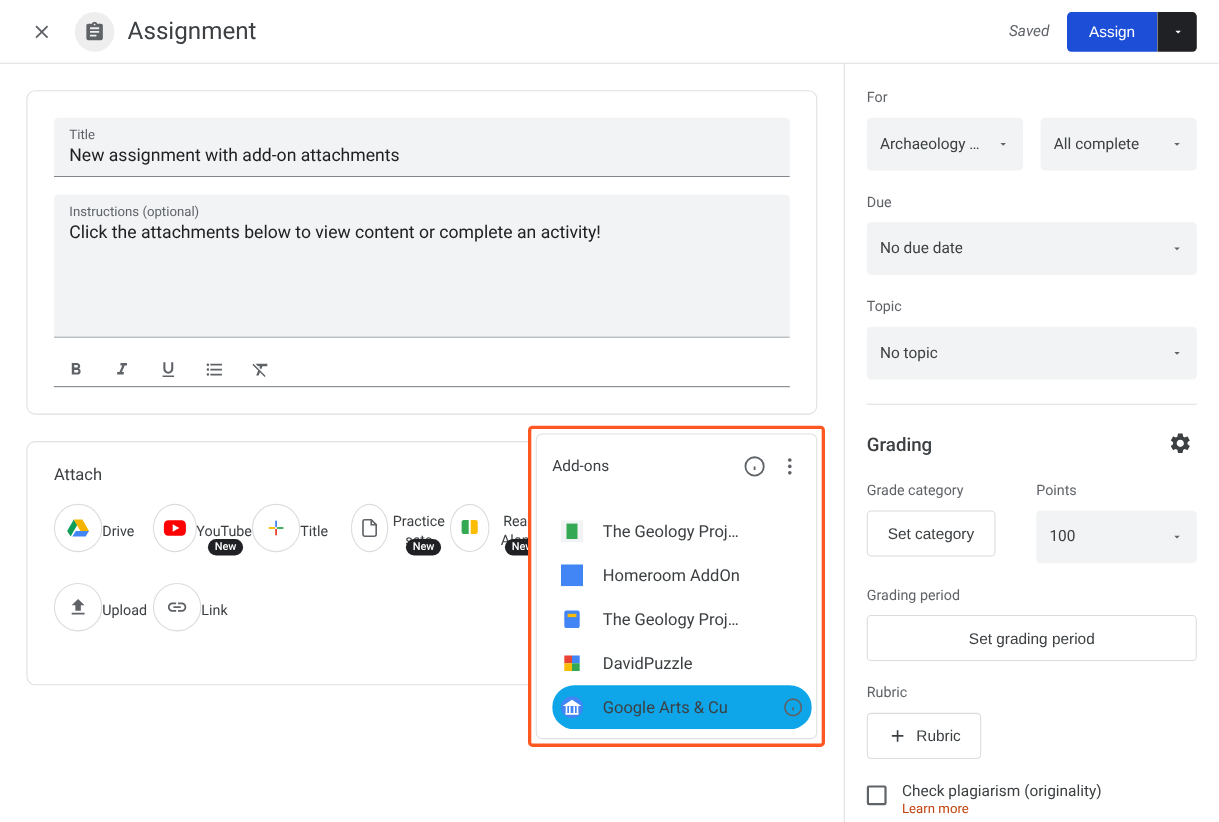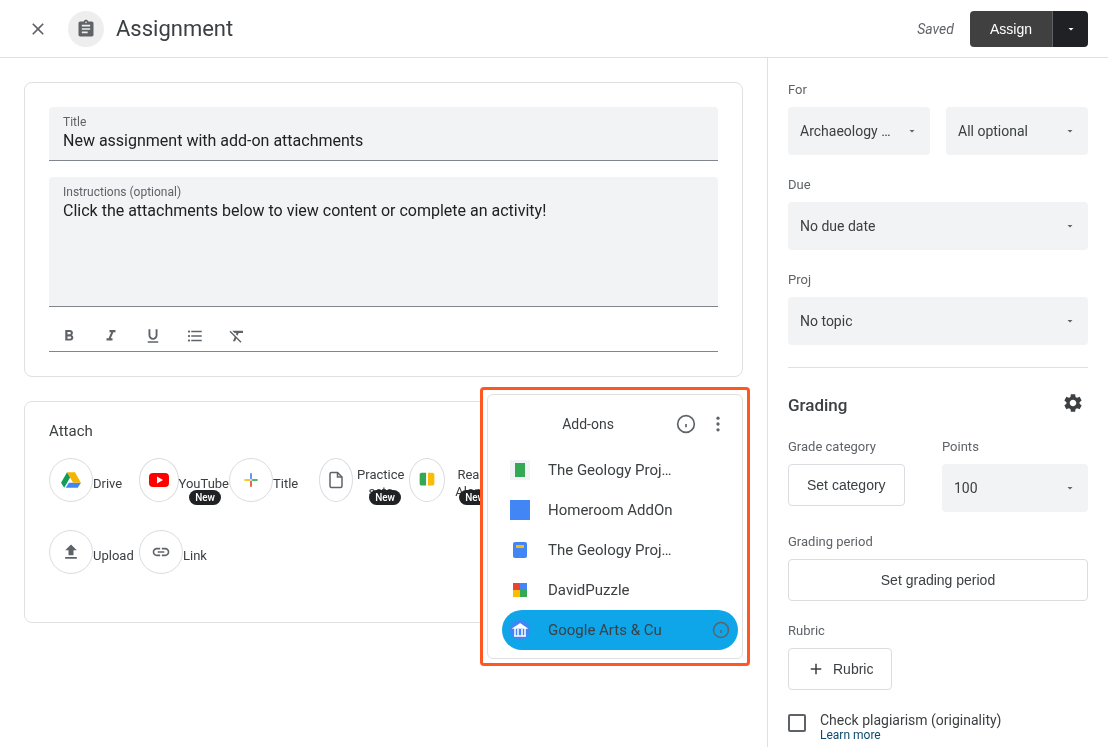--- a/index.html
+++ b/index.html
@@ -5,21 +5,21 @@
   * { box-sizing: border-box; margin: 0; padding: 0; }
   body { font-family: 'Google Sans', Roboto, Arial, sans-serif; color: #3c4043; background: #fff; font-size: 14px; width: 1108px; }
   
   .topbar { height: 58px; border-bottom: 1px solid #e0e0e0; display: flex; align-items: center; padding: 0 20px; }
   .close-btn { background: none; border: none; cursor: pointer; padding: 8px; display: flex; align-items: center; justify-content: center; }
   .title-icon { width: 36px; height: 36px; background: #eee; border-radius: 50%; display: flex; align-items: center; justify-content: center; margin-left: 12px; }
   .page-title { font-size: 22px; font-weight: 400; color: #3c4043; margin-left: 12px; }
   .topbar-spacer { flex: 1; }
   .saved-text { font-style: italic; color: #5f6368; margin-right: 16px; font-size: 14px; }
   .assign-group { display: flex; }
-  .assign-btn { background: #404040; color: #fff; border: none; padding: 0 20px; height: 36px; border-radius: 4px 0 0 4px; font-size: 14px; font-weight: 500; cursor: pointer; }
+  .assign-btn { background: #1d4ed8; color: #fff; border: none; padding: 0 20px; height: 36px; border-radius: 4px 0 0 4px; font-size: 14px; font-weight: 500; cursor: pointer; }
   .assign-drop { background: #202124; color: #fff; border: none; border-left: 1px solid #5f6368; width: 36px; height: 36px; border-radius: 0 4px 4px 0; cursor: pointer; display: flex; align-items: center; justify-content: center; }
   
   .main-layout { display: flex; }
   .main-col { flex: 1; padding: 24px 0 0 0; border-right: 1px solid #e0e0e0; min-height: 689px; }
   .side-col { width: 340px; padding: 24px 20px; }
   
   .card { border: 1px solid #e0e0e0; border-radius: 8px; margin: 0 24px 24px 24px; padding: 24px; background: #fff; }
   
   .field-wrap { background: #f1f3f4; border-bottom: 1px solid #80868b; padding: 8px 14px 10px 14px; border-radius: 4px 4px 0 0; margin-bottom: 16px; }
   .field-wrap.instr { min-height: 130px; margin-bottom: 0; }
@@ -32,21 +32,21 @@
   .attach-card { border: 1px solid #e0e0e0; border-radius: 8px; margin: 0 24px 0 24px; padding: 20px 24px 20px 24px; position: relative; }
   .attach-title { font-size: 15px; font-weight: 400; color: #3c4043; margin-bottom: 18px; }
   .attach-grid { display: flex; flex-wrap: wrap; gap: 0; width: 450px; }
   .attach-item { width: 90px; display: flex; flex-direction: row; align-items: center; margin-bottom: 20px; cursor: pointer; position: relative; }
   .attach-circle { width: 44px; height: 44px; border: 1px solid #dadce0; border-radius: 50%; display: flex; align-items: center; justify-content: center; margin-bottom: 8px; background: #fff; }
   .attach-label { font-size: 13px; text-align: center; color: #3c4043; line-height: 1.3; }
   .badge-new { position: absolute; top: 32px; right: 8px; background: #202124; color: #fff; font-size: 10px; padding: 2px 6px; border-radius: 8px; font-weight: 500; }
   
   .addons-panel { position: absolute; top: -15px; right: -8px; width: 270px; border: 3px solid #ff5722; border-radius: 4px; padding: 4px; background: #fff; }
   .addons-inner { border: 1px solid #e0e0e0; border-radius: 6px; padding: 14px 4px 8px 14px; background: #fff; }
-  .addons-header { display: flex; align-items: center; margin-bottom: 11px; padding-right: 8px; text-align: center; }
+  .addons-header { display: flex; align-items: center; margin-bottom: 24px; padding-right: 8px; }
   .addons-title { font-size: 14px; color: #3c4043; flex: 1; }
   .addons-list { overflow-y: auto; max-height: 225px; }
   .addon-row { display: flex; align-items: center; padding: 10px 8px; cursor: pointer; border-radius: 20px; }
   .addon-row.hovered { background: #0ea5e9; }
   .addon-icon { width: 20px; height: 20px; margin-right: 18px; flex-shrink: 0; }
   .addon-label { font-size: 15px; color: #3c4043; white-space: nowrap; overflow: hidden; text-overflow: ellipsis; flex: 1; }
   .addons-list::-webkit-scrollbar { width: 10px; }
   .addons-list::-webkit-scrollbar-track { background: #f1f1f1; }
   .addons-list::-webkit-scrollbar-thumb { background: #c1c1c1; border-radius: 5px; }
   
@@ -65,21 +65,21 @@
   
   .outline-btn { border: 1px solid #dadce0; background: #fff; border-radius: 4px; padding: 0 18px; height: 42px; font-size: 14px; color: #3c4043; cursor: pointer; display: inline-flex; align-items: center; gap: 8px; font-weight: 500; }
   .outline-btn.full { width: 100%; justify-content: center; }
   
   .grid-2 { display: flex; gap: 8px; margin-bottom: 22px; }
   .grid-col { flex: 1; }
   
   .check-row { display: flex; align-items: flex-start; gap: 14px; }
   .checkbox { width: 18px; height: 18px; border: 2px solid #5f6368; border-radius: 2px; margin-top: 2px; cursor: pointer; }
   .check-text { font-size: 14px; color: #3c4043; }
-  .learn-more { font-size: 12px; color: #0c4a6e; cursor: pointer; }
+  .learn-more { font-size: 12px; color: #c2410c; cursor: pointer; }
   
   .mb-section { margin-bottom: 22px; }
 </style>
 </head>
 <body>
 
 <div class="topbar">
   <button class="close-btn">
     <svg width="20" height="20" viewBox="0 0 24 24" fill="#5f6368">
         <path d="M19 6.41L17.59 5 12 10.59 6.41 5 5 6.41 10.59 12 5 17.59 6.41 19 12 13.41 17.59 19 19 17.59 13.41 12z"></path>
@@ -286,40 +286,40 @@
     <div class="mb-section">
       <div class="side-label">For</div>
       <div class="side-row" style="margin-bottom:0">
         <div class="pill-select half">
           <span class="pill-text">Archaeology …</span>
           <svg width="12" height="12" viewBox="0 0 24 24" fill="#5f6368">
               <path d="M7 10l5 5 5-5z"></path>
             </svg>
         </div>
         <div class="pill-select half">
-          <span class="pill-text">All optional</span>
+          <span class="pill-text">All complete</span>
           <svg width="12" height="12" viewBox="0 0 24 24" fill="#5f6368">
               <path d="M7 10l5 5 5-5z"></path>
             </svg>
         </div>
       </div>
     </div>
 
     <div class="mb-section">
       <div class="side-label">Due</div>
       <div class="pill-select full">
         <span class="pill-text">No due date</span>
         <svg width="12" height="12" viewBox="0 0 24 24" fill="#5f6368">
             <path d="M7 10l5 5 5-5z"></path>
           </svg>
       </div>
     </div>
 
     <div class="mb-section">
-      <div class="side-label">Proj</div>
+      <div class="side-label">Topic</div>
       <div class="pill-select full">
         <span class="pill-text">No topic</span>
         <svg width="12" height="12" viewBox="0 0 24 24" fill="#5f6368">
             <path d="M7 10l5 5 5-5z"></path>
           </svg>
       </div>
     </div>
 
     <hr class="divider">
 

